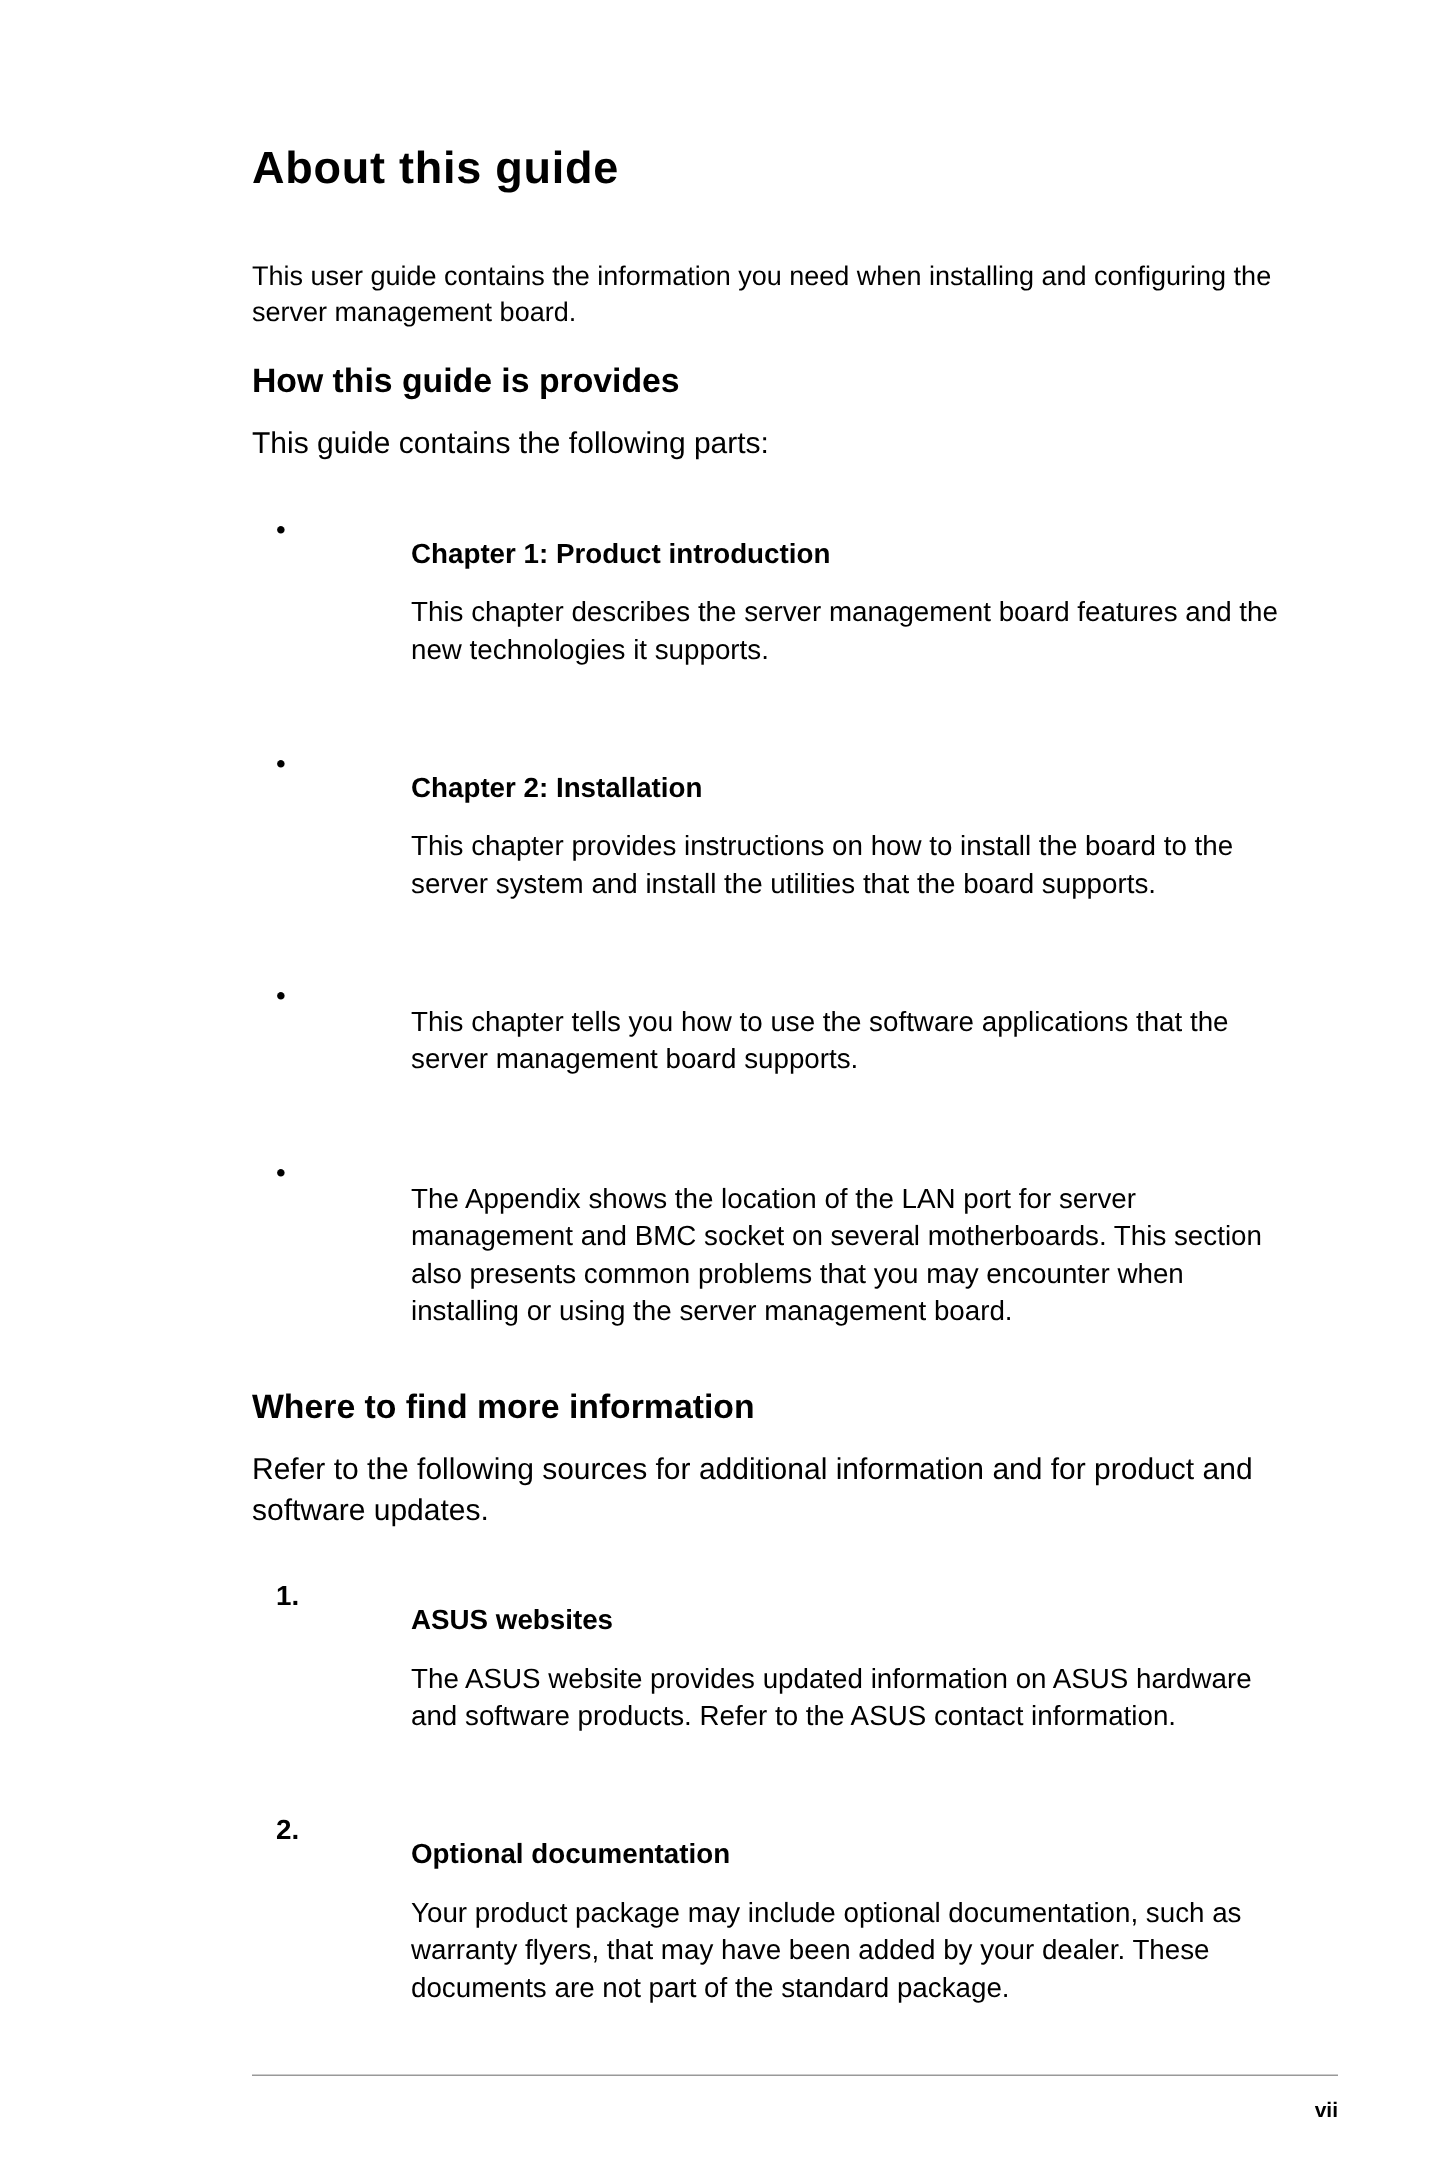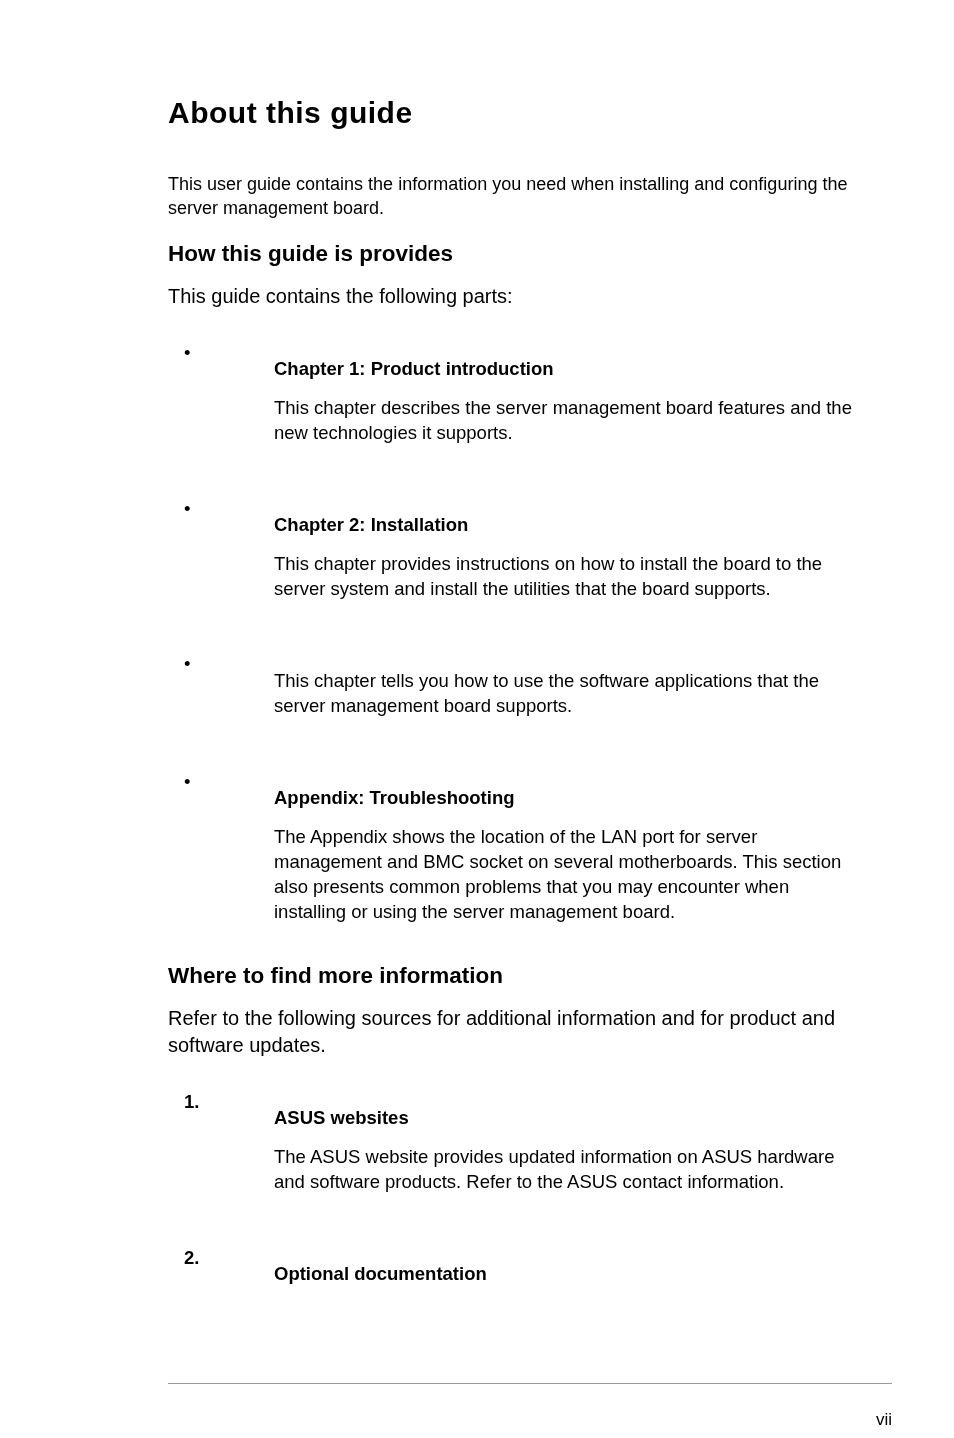--- a/index.html
+++ b/index.html
@@ -64,23 +64,24 @@
   .bullet-body {
     font-size: 18.5px;
     line-height: 1.35;
     margin-bottom: 4px;
   }
   .section-gap {
     margin-top: 18px;
   }
   .footer {
     position: absolute;
-    bottom: 24px;
+    bottom: 40px;
     right: 78px;
-    font-size: 17px;
+    font-size: 14px;
+    font-weight: bold;
   }
   .footer-line {
     position: absolute;
     bottom: 70px;
     left: 120px;
     right: 78px;
     height: 1px;
     background: #999;
   }
 </style>
@@ -114,38 +115,38 @@
 <div class="bullet-item">
   <div class="bullet-marker">•</div>
   <div class="bullet-content">
     <div class="bullet-body">This chapter tells you how to use the software applications that the server management board supports.</div>
   </div>
 </div>
 
 <div class="bullet-item">
   <div class="bullet-marker">•</div>
   <div class="bullet-content">
-    <div class="bullet-title">Appendix: Troubleshooting</div>
     <div class="bullet-body">The Appendix shows the location of the LAN port for server management and BMC socket on several motherboards. This section also presents common problems that you may encounter when installing or using the server management board.</div>
   </div>
 </div>
 
 <h2 class="section-heading section-gap">Where to find more information</h2>
 
 <p class="section-intro">Refer to the following sources for additional information and for product and software updates.</p>
 
 <div class="bullet-item">
   <div class="number-marker">1.</div>
   <div class="bullet-content">
     <div class="bullet-title">ASUS websites</div>
     <div class="bullet-body">The ASUS website provides updated information on ASUS hardware and software products. Refer to the ASUS contact information.</div>
   </div>
 </div>
 
 <div class="bullet-item">
   <div class="number-marker">2.</div>
   <div class="bullet-content">
     <div class="bullet-title">Optional documentation</div>
+    <div class="bullet-body">Your product package may include optional documentation, such as warranty flyers, that may have been added by your dealer. These documents are not part of the standard package.</div>
   </div>
 </div>
 
 <div class="footer-line"></div>
 <div class="footer">vii</div>
 
 </body></html>

